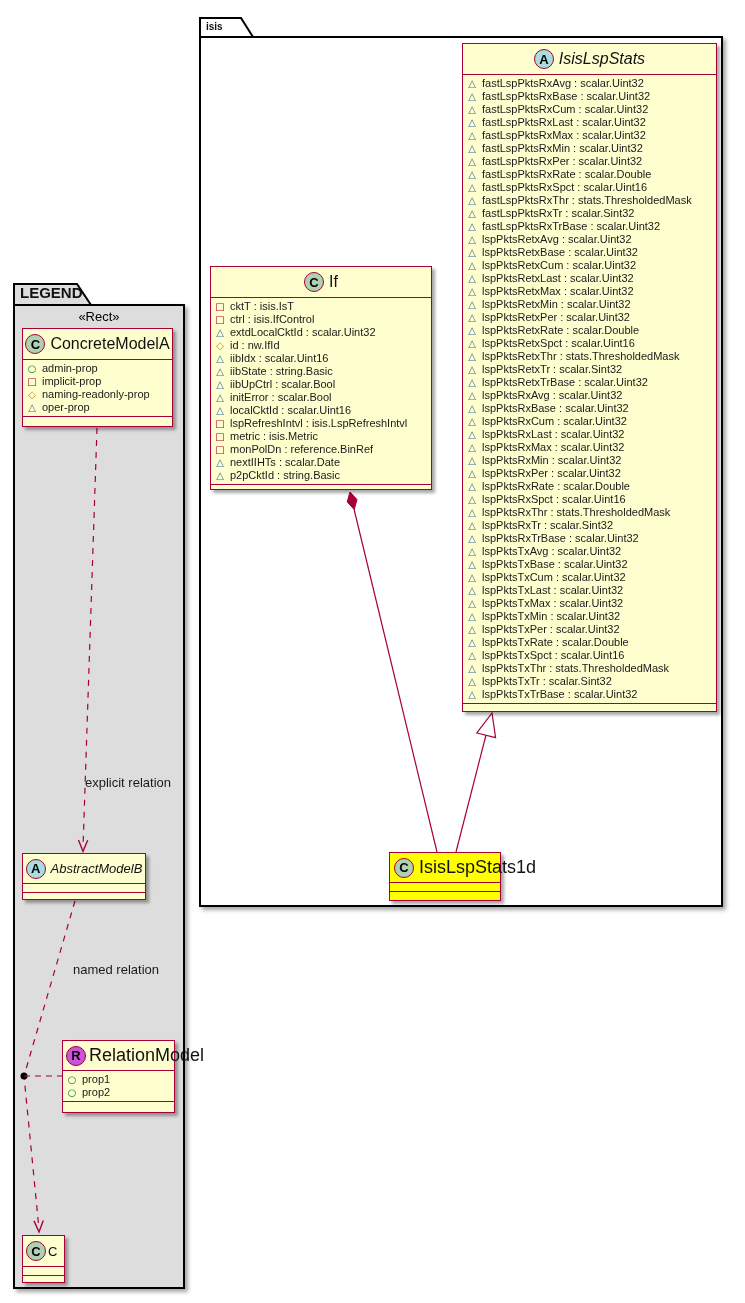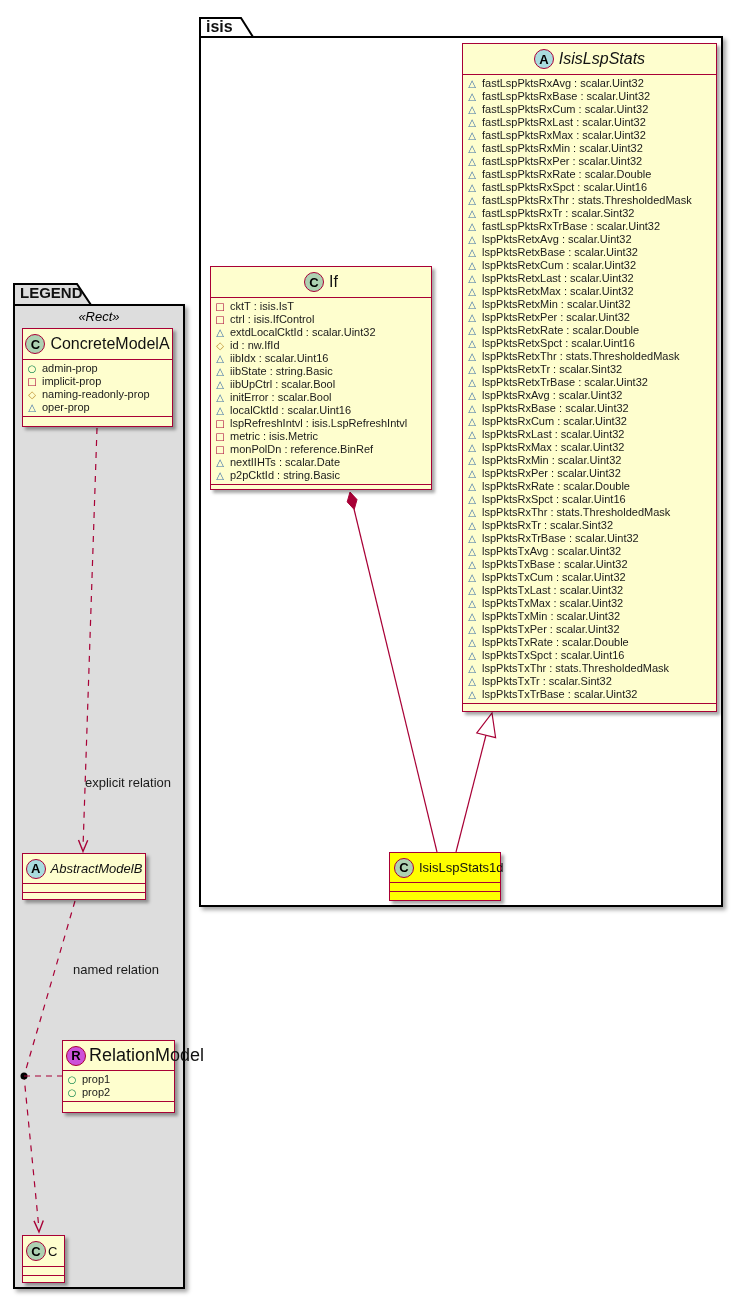--- a/index.html
+++ b/index.html
@@ -3,21 +3,21 @@
 <meta charset="utf-8">
 <style>
   html,body{margin:0;padding:0;background:#ffffff;}
   #canvas{position:relative;width:745px;height:1303px;background:#ffffff;
           font-family:"Liberation Sans",sans-serif;color:#111;overflow:hidden;}
 
   
   .pkg-body{position:absolute;box-sizing:border-box;border:2px solid #000;
             box-shadow:3px 3px 4px rgba(0,0,0,.35);}
   .pkg-tab{position:absolute;}
-  .pkg-label{position:absolute;font-weight:bold;font-size:16px;line-height:16px;}
+  .pkg-label{position:absolute;font-weight:bold;font-size:10px;line-height:16px;}
 
   
   .cls{position:absolute;box-sizing:border-box;background:#FEFECE;
        border:1.5px solid #A80036;box-shadow:3px 3px 3px rgba(0,0,0,.35);}
   .cls-header{display:flex;align-items:center;justify-content:center;gap:5px;
               height:30px;box-sizing:border-box;}
   .sep{border-top:1px solid #A80036;}
   .cls-name{font-size:16px;white-space:nowrap;}
   .italic{font-style:italic;}
   .spot{width:20px;height:20px;border-radius:50%;border:1px solid #A80036;
@@ -31,21 +31,21 @@
             font-size:11px;line-height:13px;white-space:nowrap;color:#1a1a1a;}
   .glyph{font-family:"DejaVu Sans",sans-serif;font-size:10px;line-height:10px;
          width:12px;text-align:center;flex:0 0 auto;}
   .g-triangle{color:#3E71A8;}
   .g-square{color:#A80036;}
   .g-diamond{color:#BD8F2E;}
   .g-circle{color:#078048;}
   .strip{box-sizing:border-box;border-top:1px solid #A80036;}
 
   
-  .stereotype{position:absolute;font-style:italic;font-size:13px;text-align:center;color:#000;}
+  .stereotype{position:absolute;font-size:13px;text-align:center;color:#000;}
   .rel-label{position:absolute;font-size:13px;color:#1a1a1a;white-space:nowrap;}
   #relations{position:absolute;left:0;top:0;pointer-events:none;}
 </style>
 </head>
 <body>
 
 <div id="canvas">
 
   <div>
     <div class="pkg-body" style="left:199px;top:36px;width:524px;height:871px;background:#ffffff;"></div>
@@ -412,21 +412,21 @@
           <span class="glyph g-triangle">△</span>
           <span class="attr-text">p2pCktId : string.Basic</span>
         </div>
       </div>
     <div class="strip" style="height:7px;"></div>
   </div>
 
   <div class="cls" style="left:389px;top:852px;width:112px;height:49px;background:#FFFF00;">
     <div class="cls-header" style="height:29px;justify-content:flex-start;padding-left:4px;">
       <div class="spot spot-c">C</div>
-      <div class="cls-name" style="font-size:13px;">IsisLspStats1d</div>
+      <div class="cls-name" style="font-size:18px;">IsisLspStats1d</div>
     </div>
     <div class="strip" style="height:9px;"></div>
     <div class="strip" style="height:9px;"></div>
   </div>
 
   <div class="cls" style="left:22px;top:328px;width:151px;height:99px;">
     <div class="cls-header">
       <div class="spot spot-c">C</div>
       <div class="cls-name">ConcreteModelA</div>
     </div>

